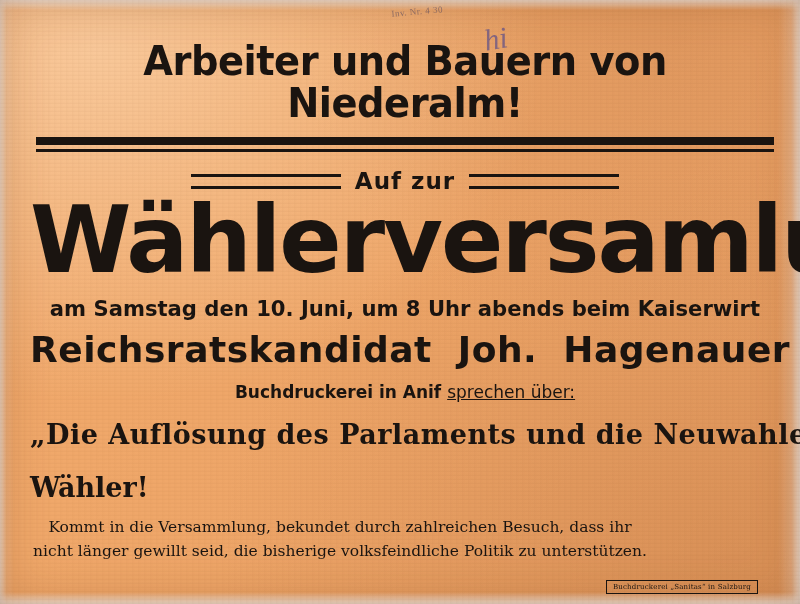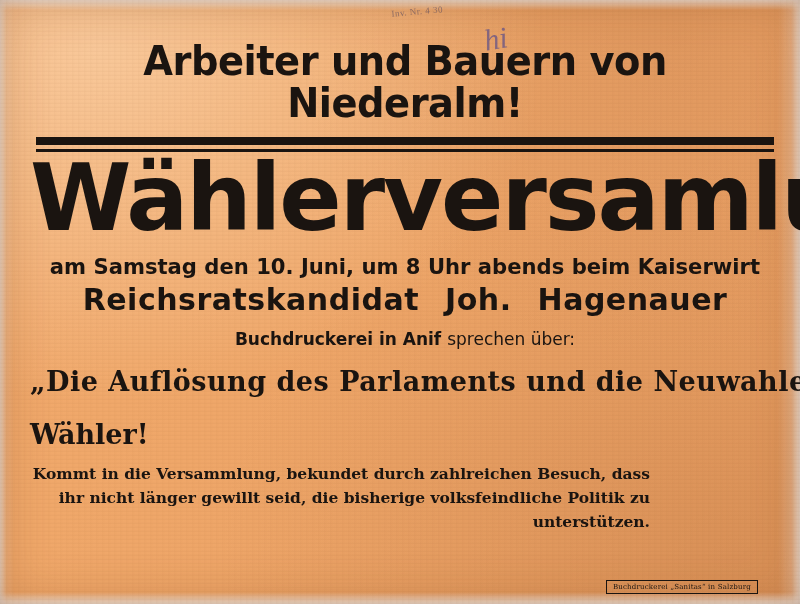--- a/index.html
+++ b/index.html
@@ -165,34 +165,34 @@
     font-family: "DejaVu Sans", sans-serif;
     font-weight: bold;
     font-size: 17px;
     margin-top: 22px;
     letter-spacing: 0.3px;
   }
 
   .candidate {
     font-family: "DejaVu Sans", sans-serif;
     font-weight: bold;
-    font-size: 30px;
-    margin-top: 3px;
+    font-size: 36px;
+    margin-top: 8px;
     letter-spacing: 0.5px;
     white-space: nowrap;
   }
   .candidate .sp { display: inline-block; width: 26px; }
 
   .occupation {
     font-family: "DejaVu Sans", sans-serif;
     font-size: 17px;
     font-weight: bold;
     margin-top: 12px;
   }
-  .occupation .light { font-weight: normal; }
+  .occupation .light { font-weight: normal; text-decoration: underline; }
 
   .quote {
     font-family: "DejaVu Serif", serif;
     font-weight: bold;
     font-size: 27px;
     margin-top: 17px;
     letter-spacing: 0.5px;
     white-space: nowrap;
   }
 
@@ -207,25 +207,25 @@
   }
   .appeal-word {
     font-family: "DejaVu Serif", serif;
     font-weight: bold;
     font-size: 27px;
     flex: 0 0 auto;
     padding-top: 2px;
   }
   .appeal-text {
     font-family: "DejaVu Serif", serif;
-    font-weight: bold;
+    font-weight: normal;
     font-size: 15.5px;
     line-height: 1.55;
     flex: 0 1 auto;
-    text-align: right;
+    text-align: center;
     max-width: 620px;
   }
 
   .imprint {
     position: absolute;
     right: 42px;
     bottom: 10px;
     border: 1px solid #1a1410;
     padding: 2px 6px;
     font-family: "DejaVu Serif", serif;
@@ -260,20 +260,25 @@
     <div class="mark-ink">hi</div>
   </div>
 
   <div class="content">
 
     <div class="title">Arbeiter und Bauern von Niederalm!</div>
 
     <div class="rule-thick"></div>
     <div class="rule-thin"></div>
 
+    <div class="auf-zur-row">
+      <div class="dbl"></div>
+      <div class="auf-zur">Auf zur</div>
+      <div class="dbl"></div>
+    </div>
 
     <div class="headline">Wählerversamlung</div>
 
     <div class="when">am Samstag den 10. Juni, um 8 Uhr abends beim Kaiserwirt</div>
 
 
     <div class="candidate">
       <span>Reichsratskandidat</span><span class="sp"></span><span>Joh.</span><span class="sp"></span><span>Hagenauer</span>
     </div>
 

